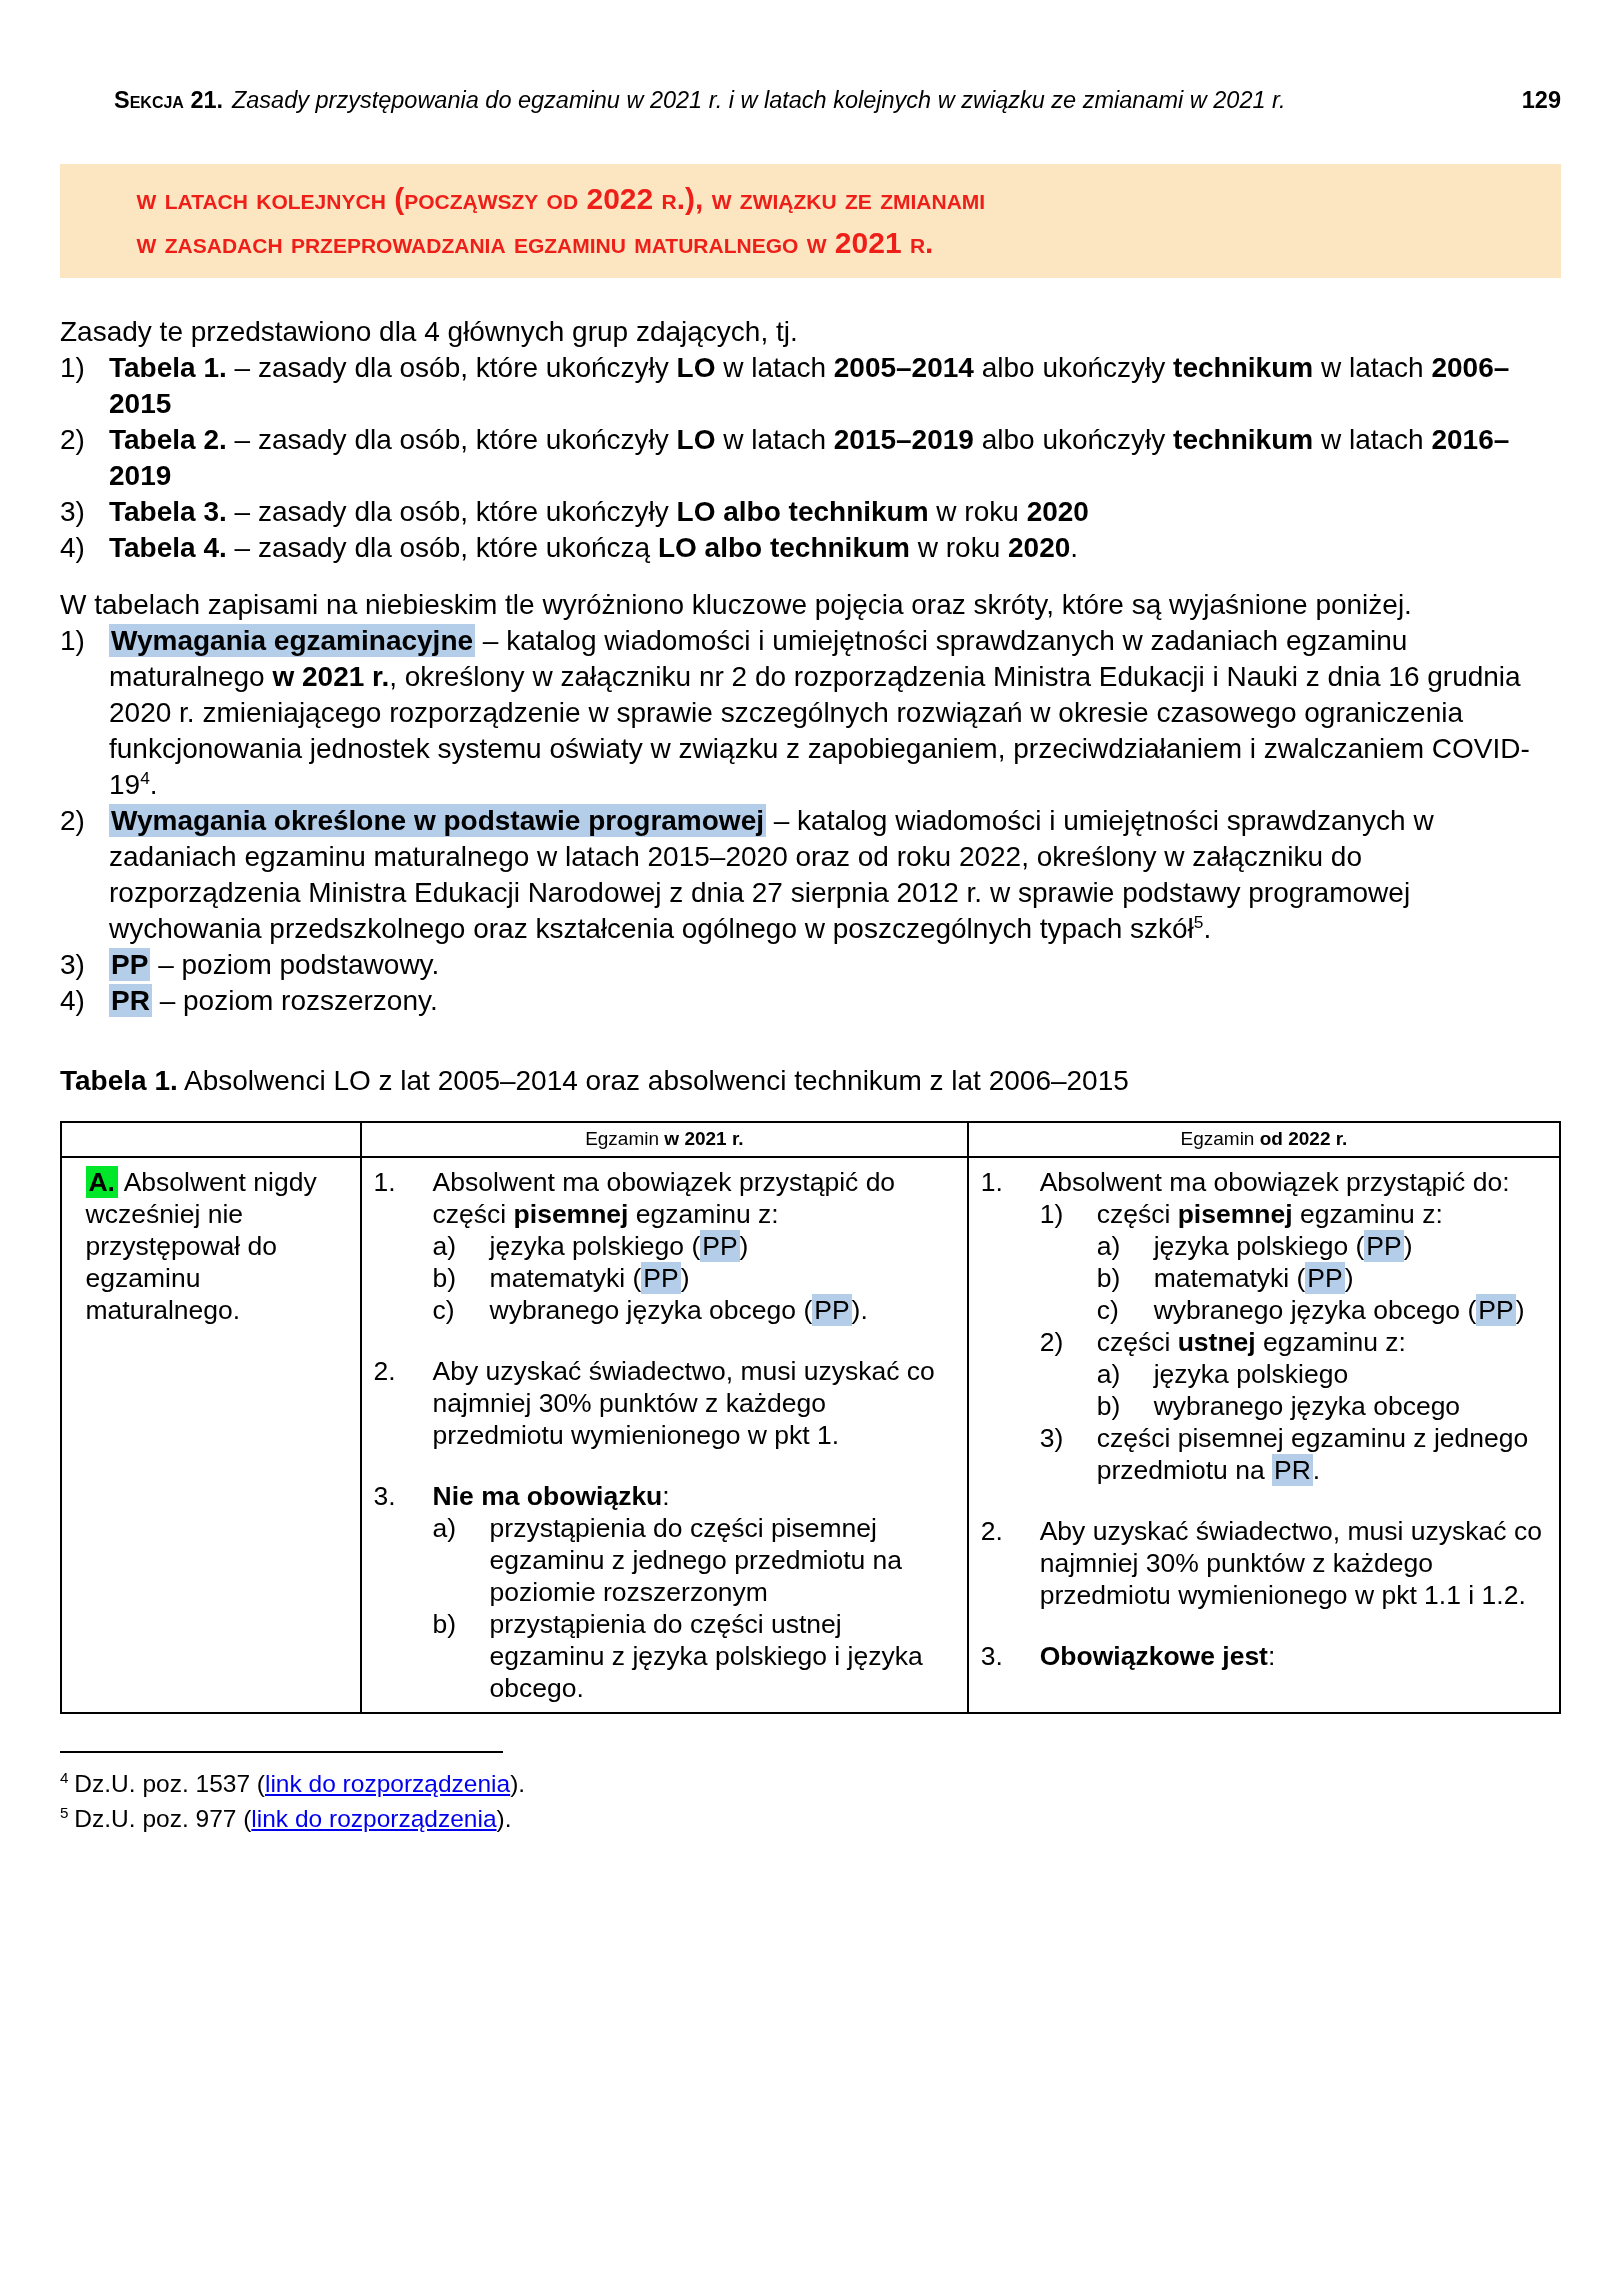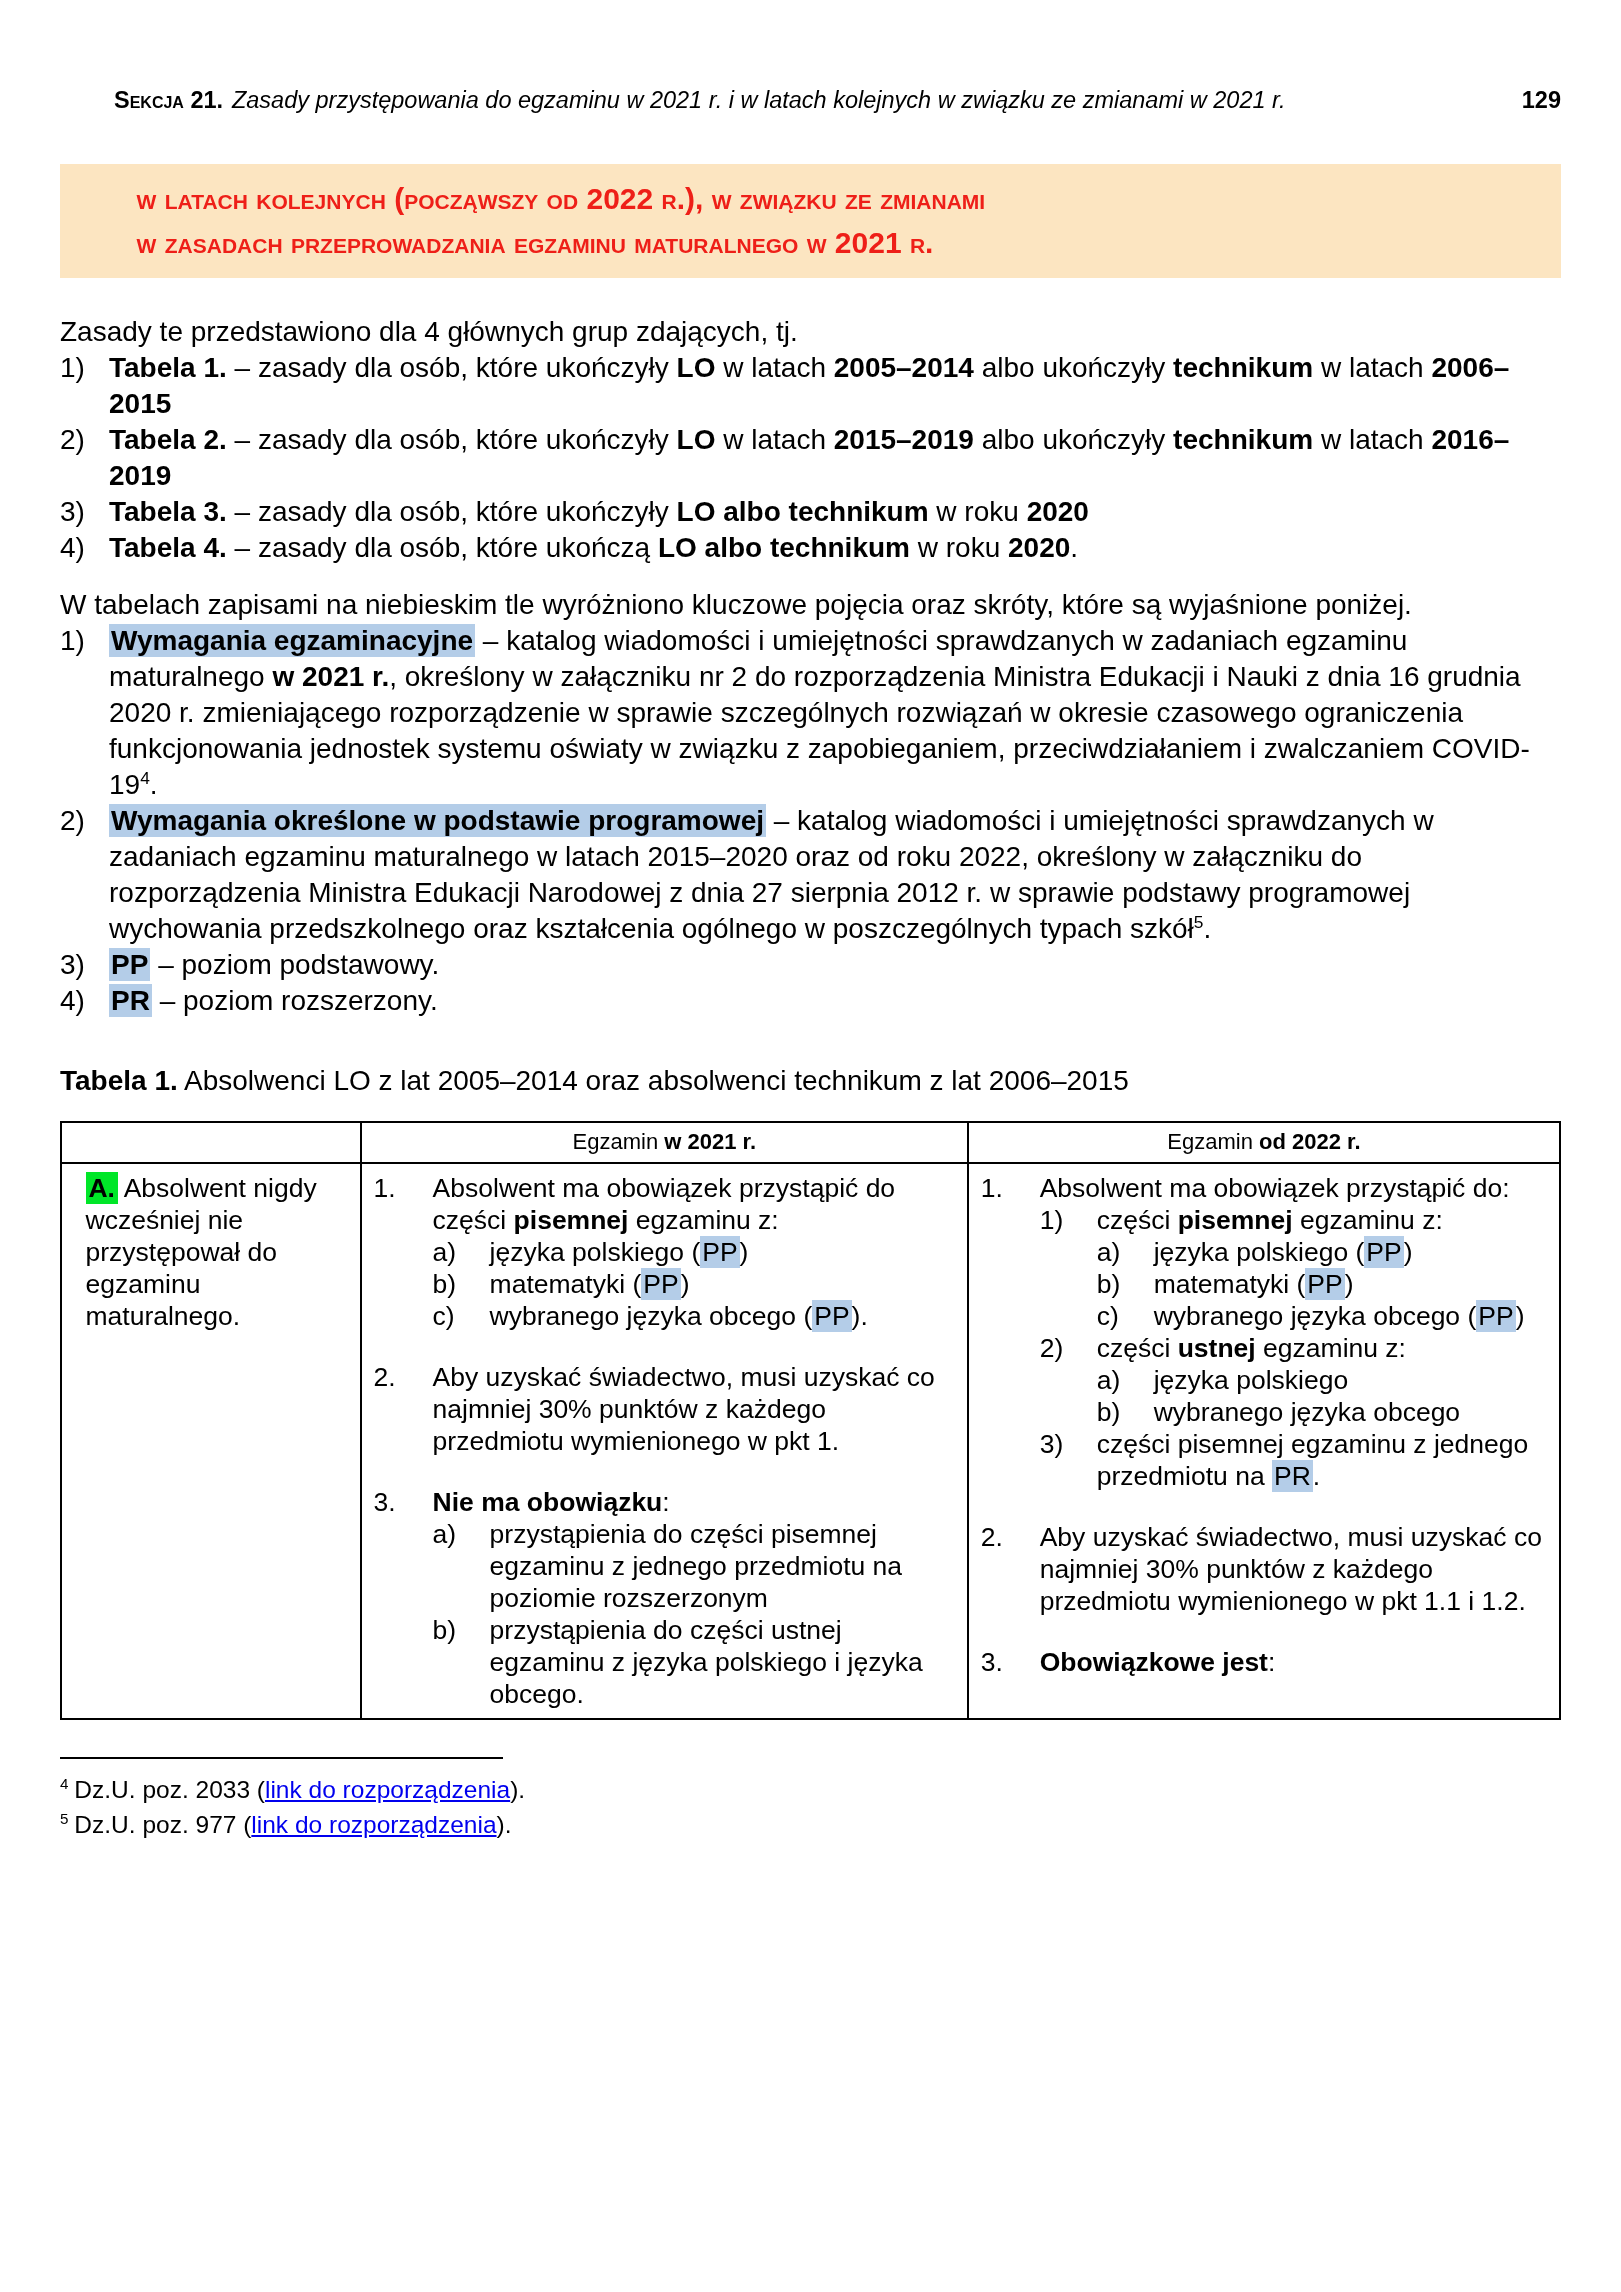--- a/index.html
+++ b/index.html
@@ -69,24 +69,24 @@
   table.extable col.c1{width:20%;}
   table.extable col.c2{width:40.5%;}
   table.extable col.c3{width:39.5%;}
   table.extable th,table.extable td{
     border:2px solid #000;
     vertical-align:top;
     text-align:left;
     font-weight:normal;
   }
   table.extable th{
-    height:41px;
+    height:35px;
     text-align:center;
     vertical-align:middle;
-    font-size:22px;
+    font-size:19px;
   }
   td.profile{padding:7.8px 13.7px 7.8px 23.5px;}
   td.rules{padding:7.8px 9.8px 7.8px 11.8px;}
   .cell-list > .trow + .trow{margin-top:29px;}
   .trow{display:flex;}
   .trow > .num{flex:0 0 59px;}
   .trow > .txt{flex:1;}
   .sub{margin-top:0;}
   .sub .trow > .num{flex:0 0 57px;}
   
@@ -286,18 +286,18 @@
             <div class="txt"><span class="b">Obowiązkowe jest</span><span>:</span></div>
           </div>
         </div>
       </td>
     </tr>
   </tbody>
     </table>
 
   <div class="fnsep"></div>
   <div class="footnotes">
-    <span class="fn"><sup>4</sup><span><span>Dz.U. poz. 2033 (</span><span class="link">link do rozporządzenia</span><span>).</span></span></span>
+    <span class="fn"><sup>4</sup><span><span>Dz.U. poz. 1537 (</span><span class="link">link do rozporządzenia</span><span>).</span></span></span>
     <span class="fn"><sup>5</sup><span><span>Dz.U. poz. 977 (</span><span class="link">link do rozporządzenia</span><span>).</span></span></span>
   </div>
 
 </div>
 
 
 </body></html>

